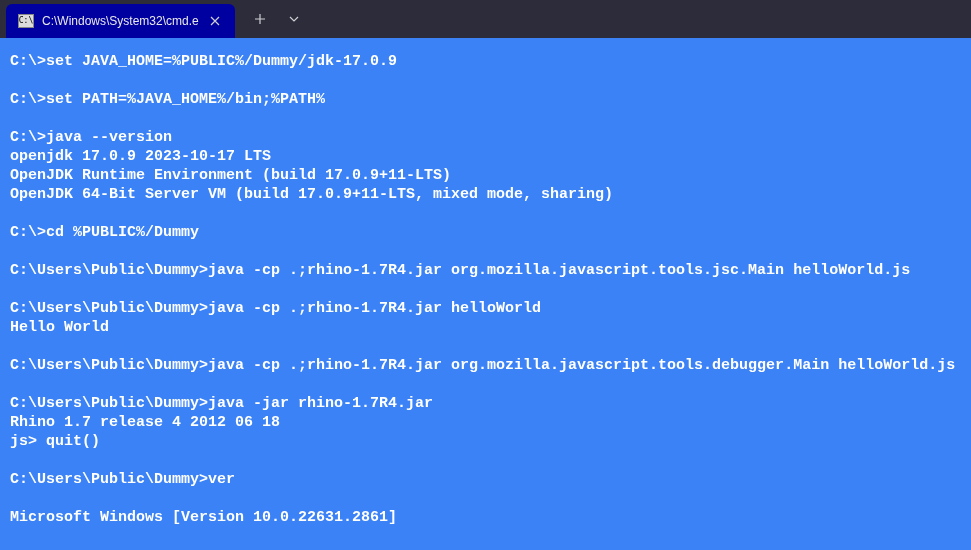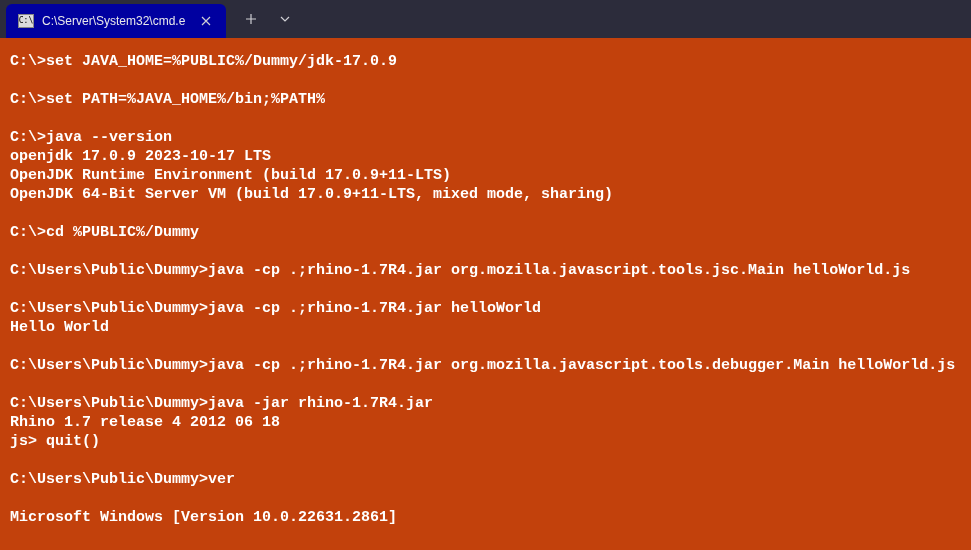--- a/index.html
+++ b/index.html
@@ -5,32 +5,32 @@
   * { margin: 0; padding: 0; box-sizing: border-box; }
   html, body { width: 971px; height: 550px; overflow: hidden; font-family: "Segoe UI", sans-serif; background: #1e1e2e; }
   .window { width: 100%; height: 100%; display: flex; flex-direction: column; }
   .titlebar { height: 38px; background: #2c2c3b; display: flex; align-items: stretch; color: #cfcfd4; font-size: 12px; }
   .tab { display: flex; align-items: center; gap: 8px; padding: 0 12px; background: #0000a0; border-top-right-radius: 6px; border-top-left-radius: 6px; margin-top: 4px; margin-left: 6px; height: 34px; min-width: 220px; }
   .tab-icon { width: 16px; height: 14px; background: #ddd; border: 1px solid #888; display: flex; align-items: center; justify-content: center; font-size: 8px; color: #000; font-family: monospace; line-height: 1; }
   .tab-title { flex: 1; color: #e8e8ea; font-size: 12px; white-space: nowrap; overflow: hidden; text-overflow: ellipsis; }
   .tab-close { width: 16px; height: 16px; display: flex; align-items: center; justify-content: center; color: #cfcfd4; border-radius: 3px; cursor: pointer; }
   .titlebar-controls { display: flex; align-items: center; gap: 4px; padding: 0 10px; }
   .ctrl-btn { width: 30px; height: 30px; display: flex; align-items: center; justify-content: center; color: #cfcfd4; cursor: pointer; border-radius: 4px; }
-  .terminal { flex: 1; background: #c2410c; color: #ffffff; font-family: Consolas, "Courier New", monospace; font-size: 15px; line-height: 19px; padding: 14px 10px 10px 10px; white-space: pre; overflow: hidden; font-weight: bold; }
+  .terminal { flex: 1; background: #3b82f6; color: #ffffff; font-family: Consolas, "Courier New", monospace; font-size: 15px; line-height: 19px; padding: 14px 10px 10px 10px; white-space: pre; overflow: hidden; font-weight: bold; }
   .line { white-space: pre-wrap; word-break: break-all; }
   svg { display: block; }
 </style>
 </head>
 <body>
 
 <div class="window">
   <div class="titlebar">
     <div class="tab">
       <span class="tab-icon">C:\</span>
-      <span class="tab-title">C:\Server\System32\cmd.e</span>
+      <span class="tab-title">C:\Windows\System32\cmd.e</span>
       <span class="tab-close">
         <svg width="10" height="10" viewBox="0 0 10 10">
             <path d="M1 1 L9 9 M9 1 L1 9" stroke="currentColor" stroke-width="1.2" fill="none"></path>
           </svg>
       </span>
     </div>
     <div class="titlebar-controls">
       <div class="ctrl-btn">
         <svg width="12" height="12" viewBox="0 0 12 12">
             <path d="M6 1 V11 M1 6 H11" stroke="currentColor" stroke-width="1.2" fill="none"></path>

